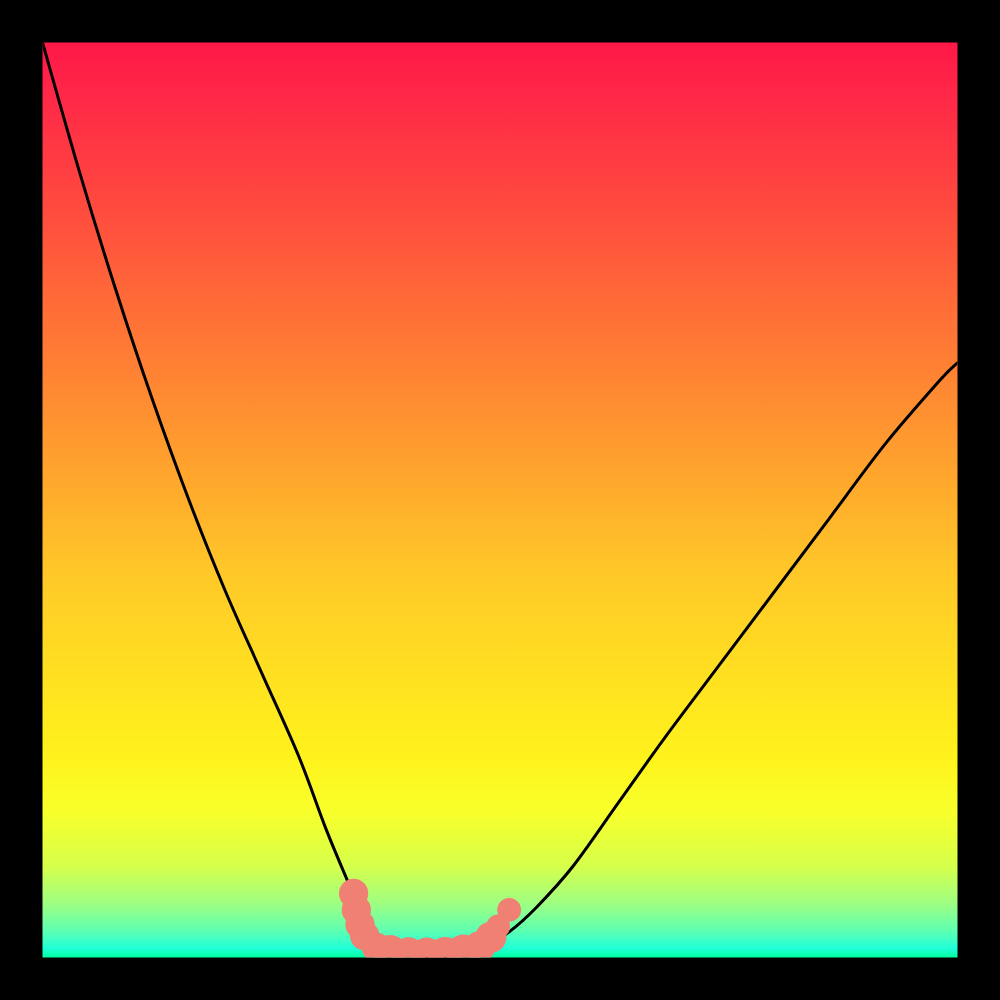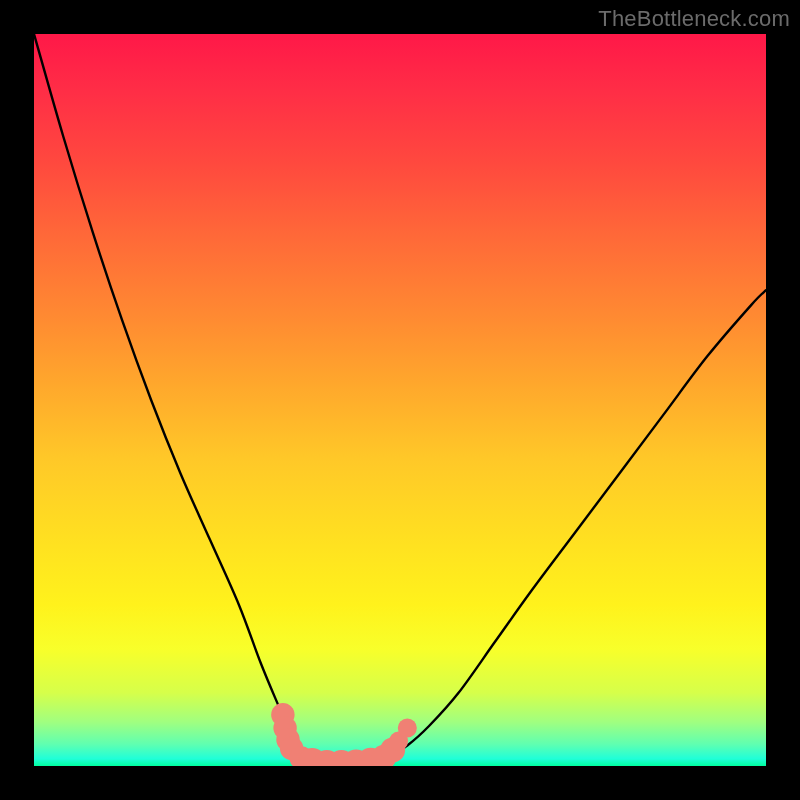--- a/index.html
+++ b/index.html
@@ -79,14 +79,13 @@
           <circle cx="307.44" cy="729.9504" r="13.908" fill="#f08074"></circle>
           <circle cx="322.08" cy="729.438" r="13.908" fill="#f08074"></circle>
           <circle cx="336.72" cy="727.608" r="13.908" fill="#f08074"></circle>
           <circle cx="349.89599999999996" cy="723.216" r="12.444" fill="#f08074"></circle>
           <circle cx="358.68" cy="715.896" r="12.444" fill="#f08074"></circle>
           <circle cx="364.536" cy="707.112" r="9.516" fill="#f08074"></circle>
           <circle cx="373.32" cy="693.936" r="9.516" fill="#f08074"></circle>
         </g>
     </svg>
   </div>
-  <div class="watermark">TheBottleneck.com</div>
 </div>
 
 </body></html>

